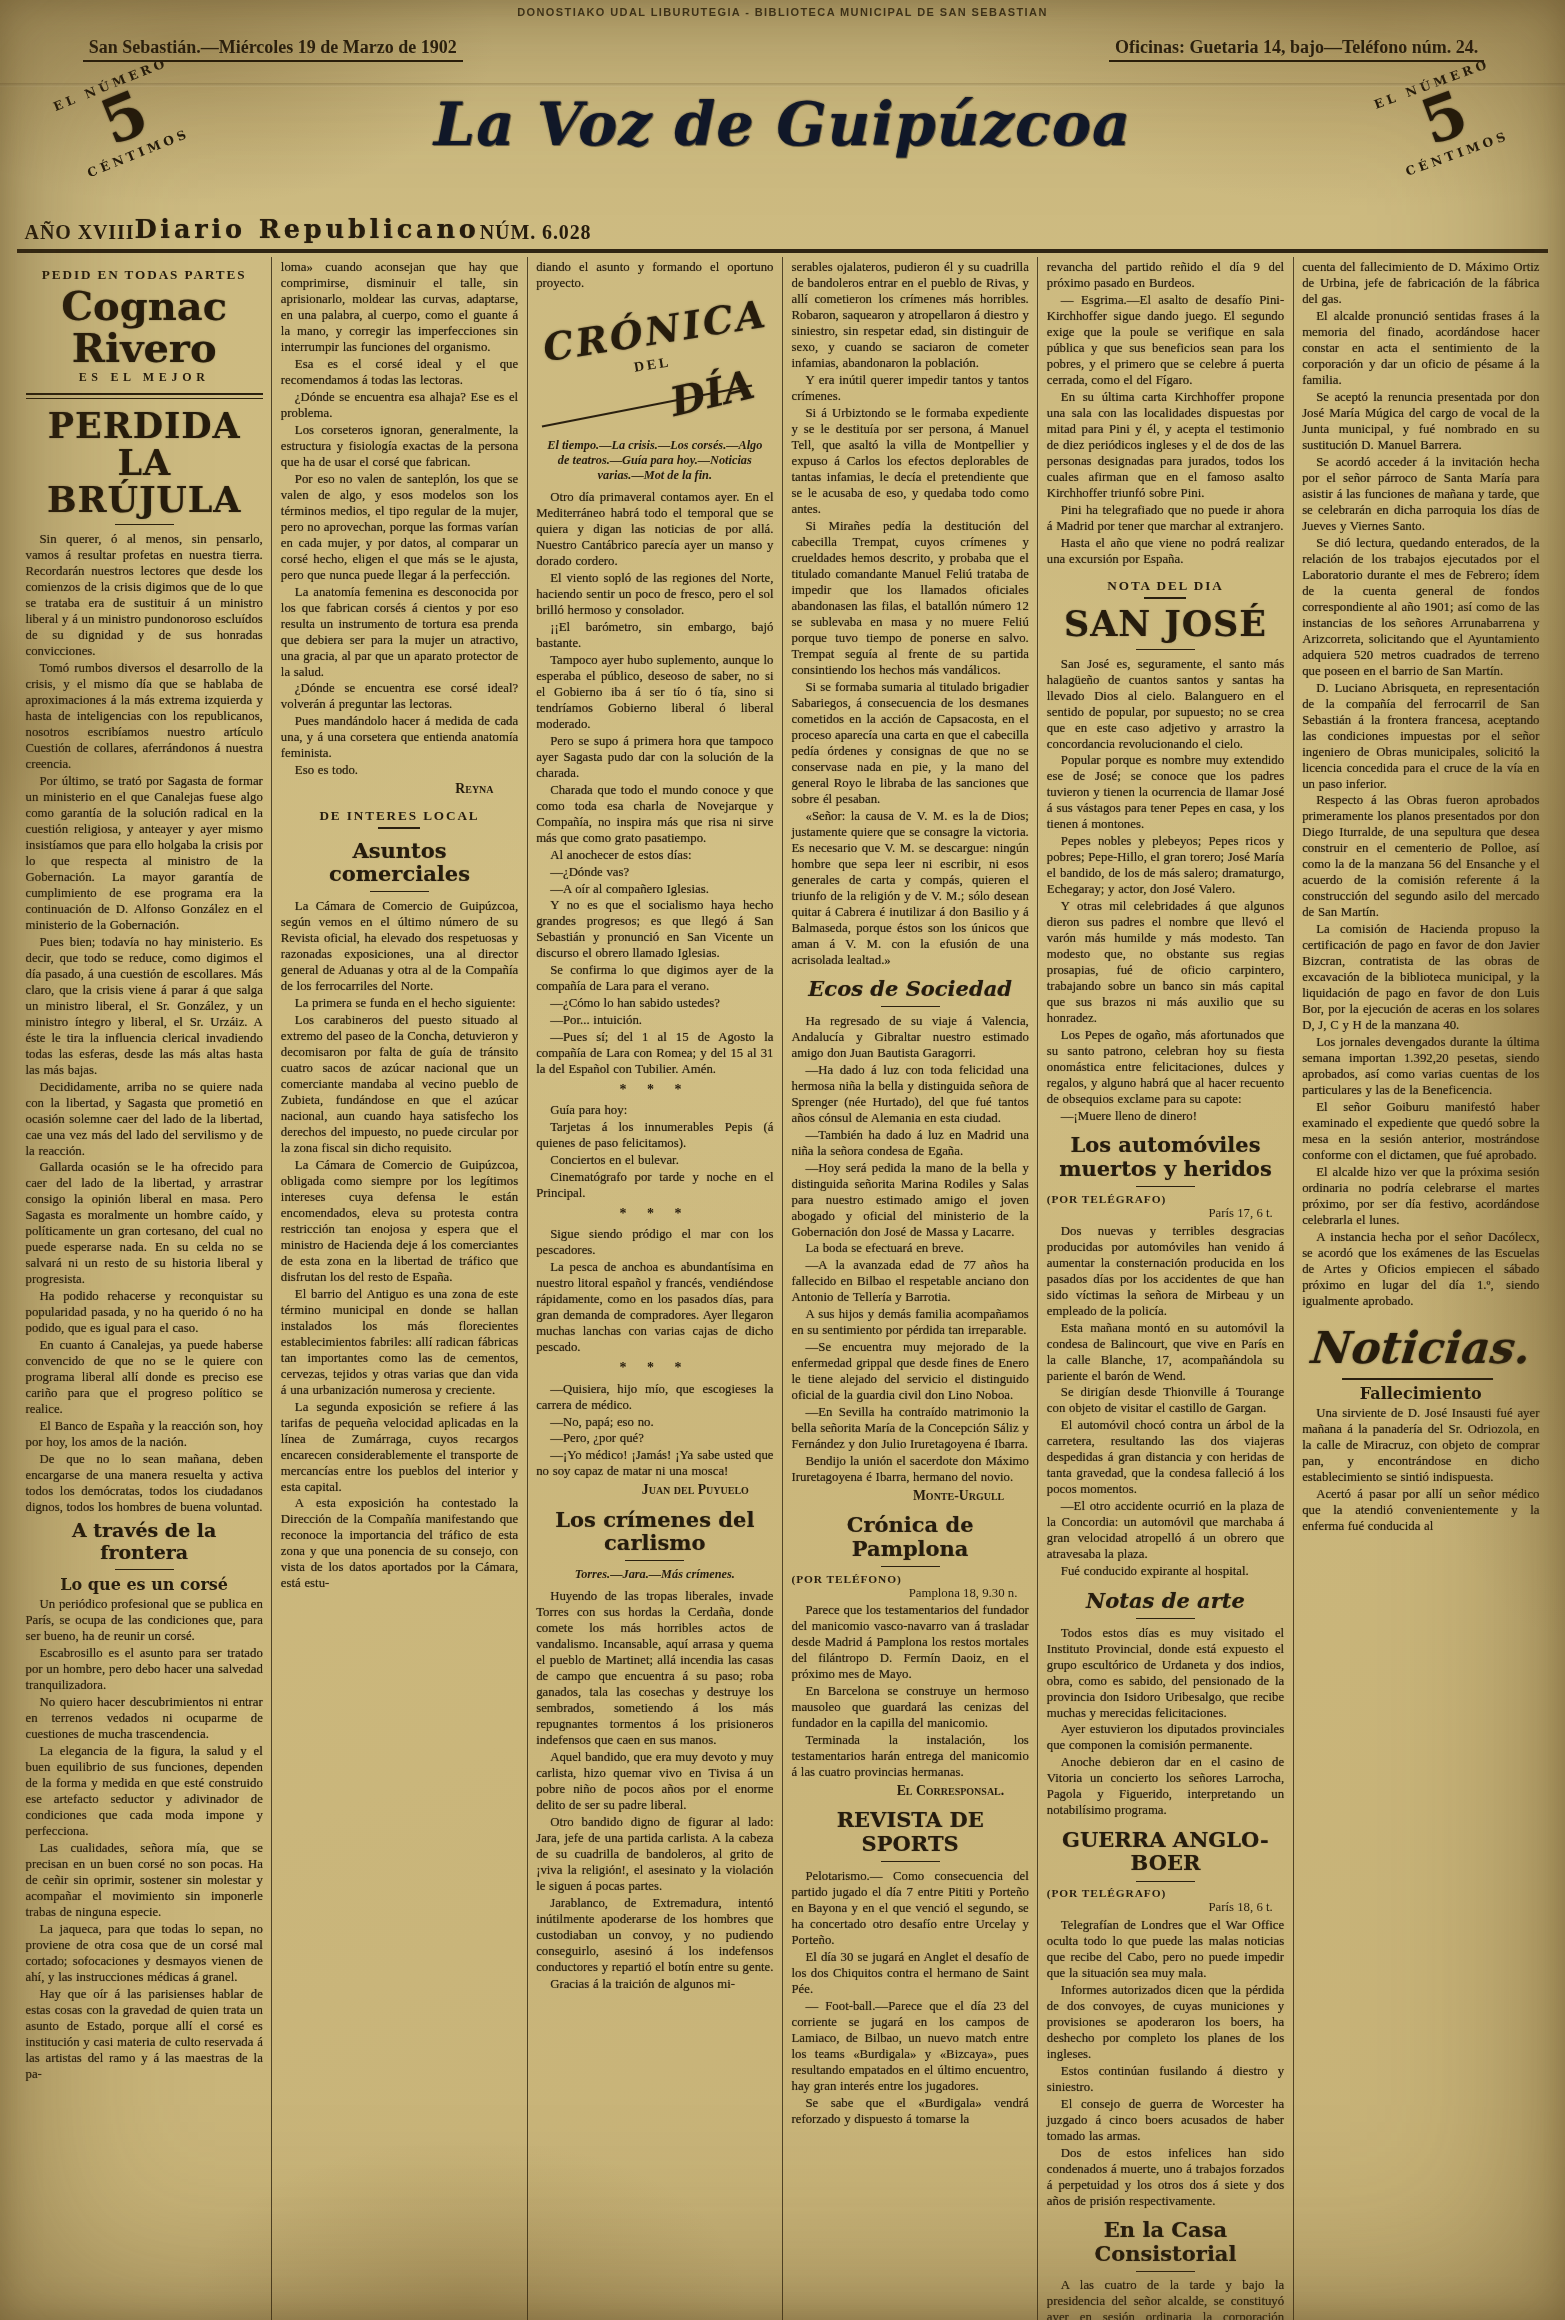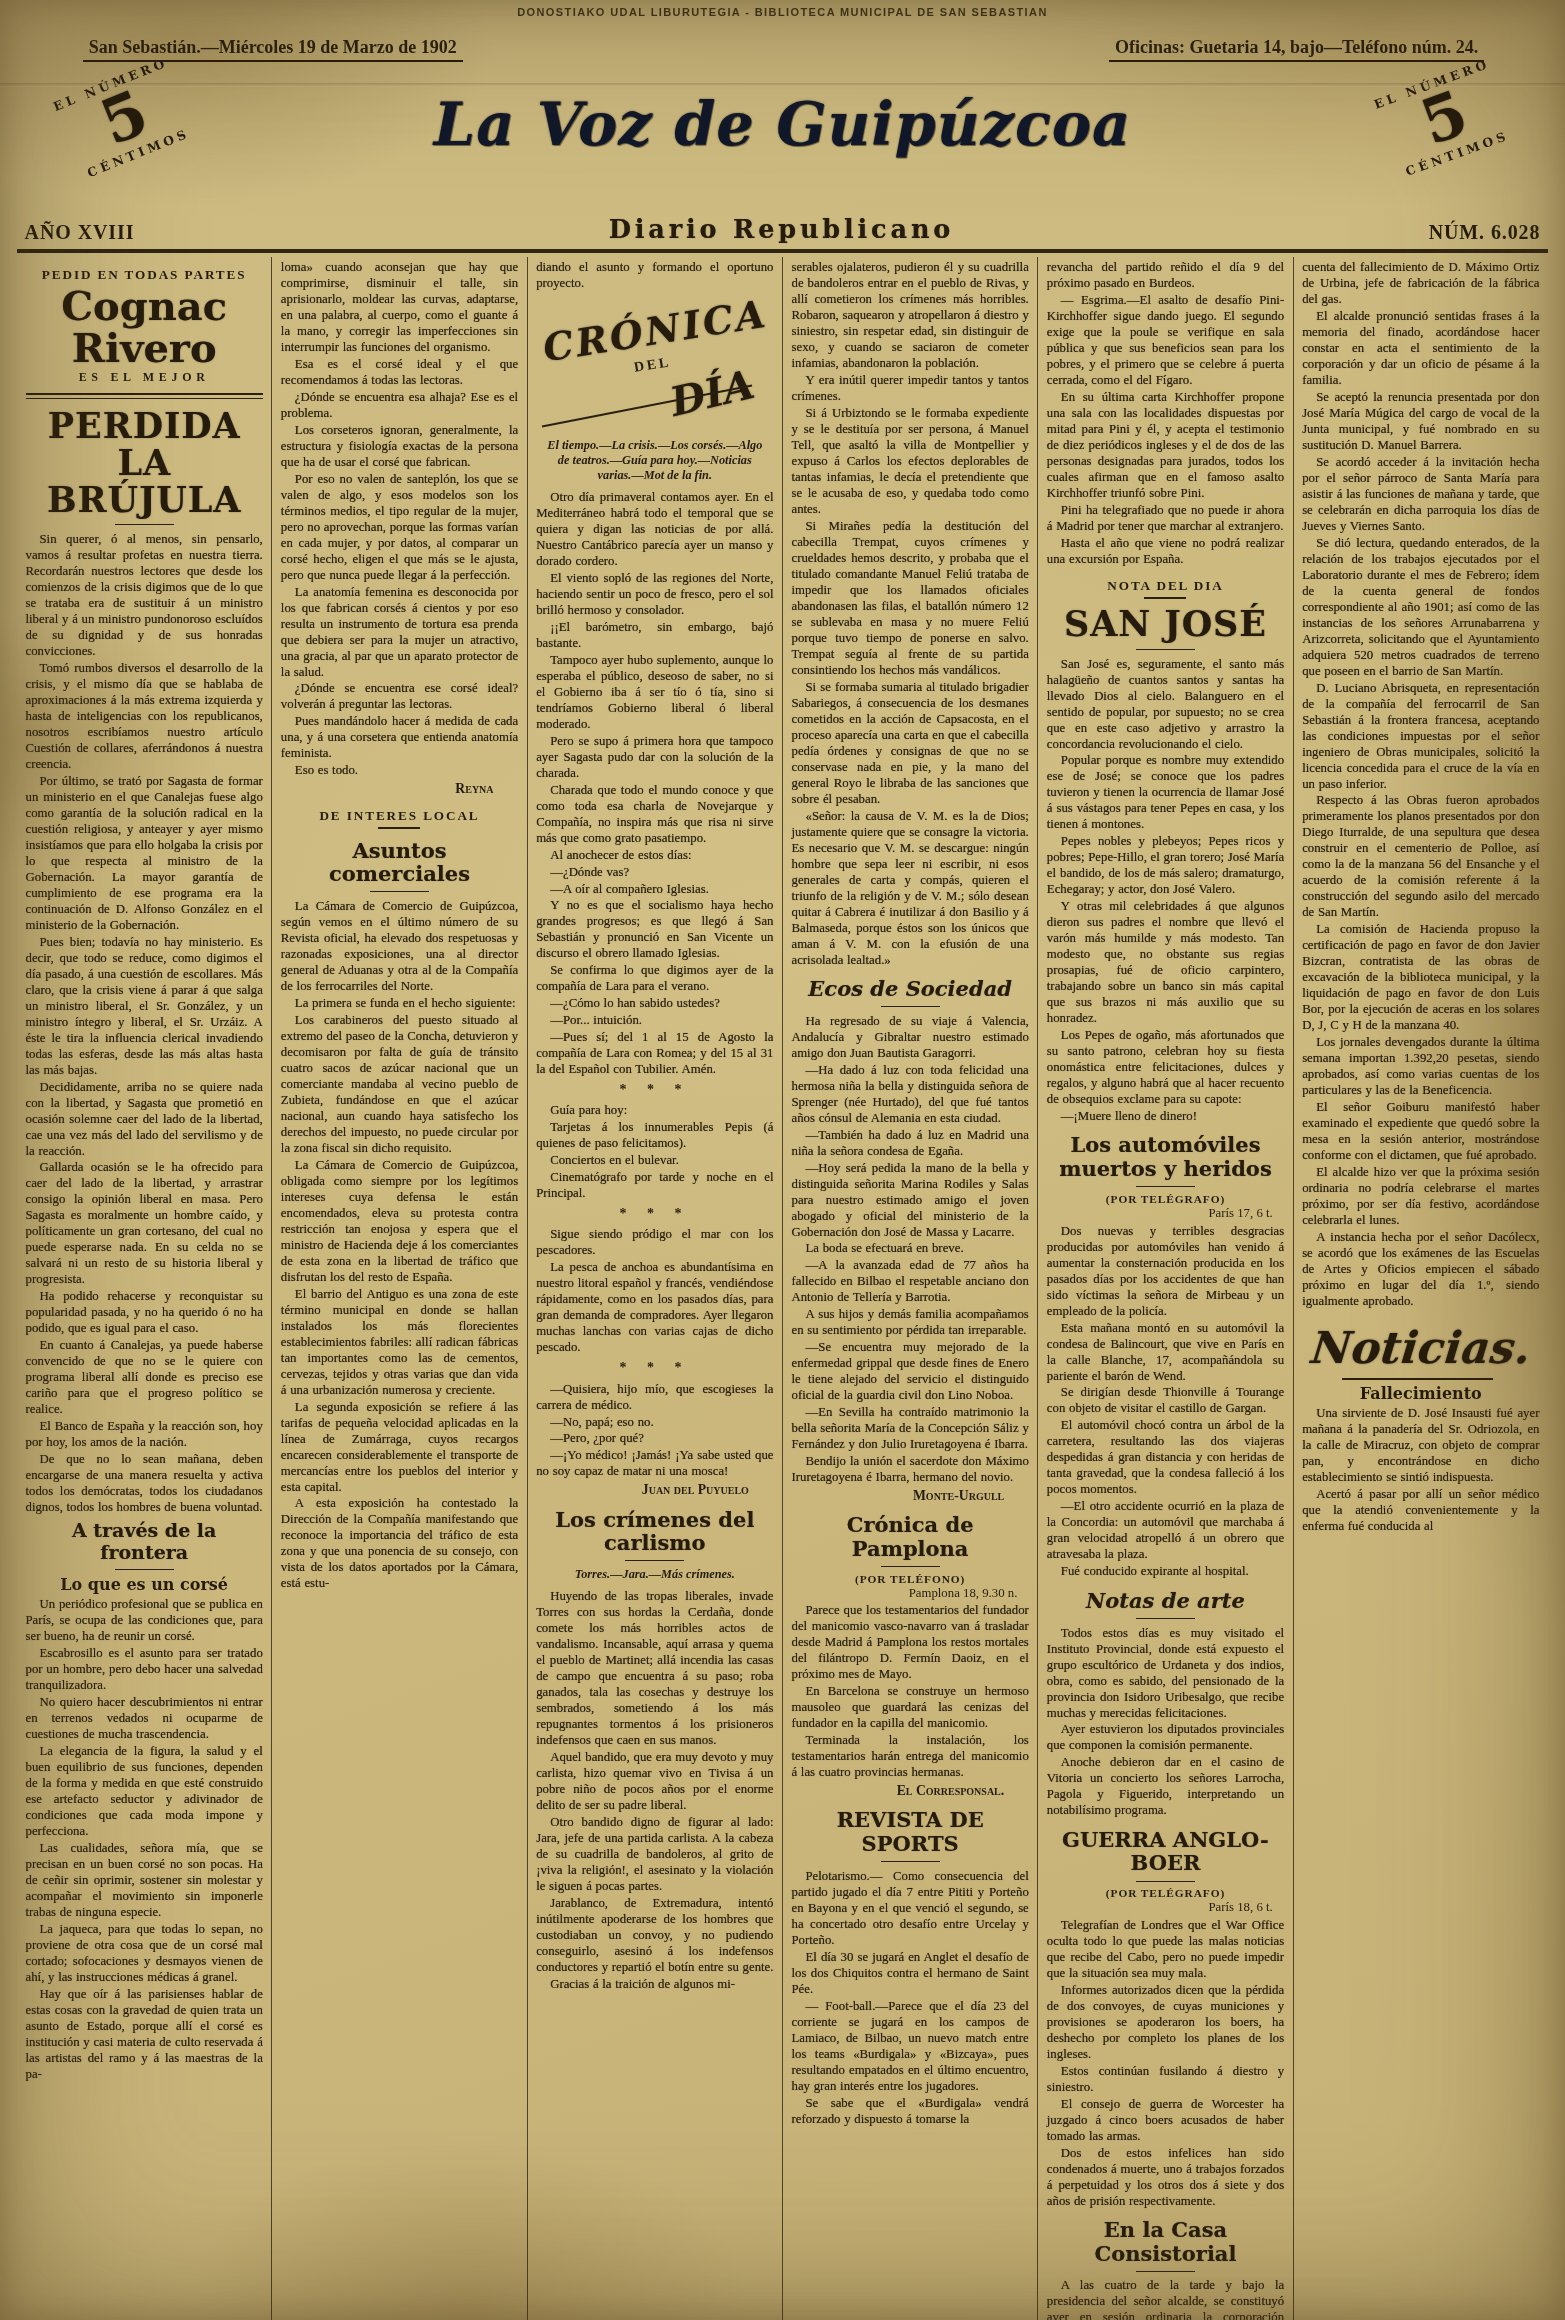--- a/index.html
+++ b/index.html
@@ -31,21 +31,21 @@
   .mast-title{text-align:center;font-family:"DejaVu Serif",serif;font-weight:bold;font-style:italic;
     font-size:59px;line-height:121px;letter-spacing:0.9px;color:#0f172a;
     text-shadow:0 0 1.9px rgba(25,18,6,.65),0.9px 0.9px 0 rgba(25,18,6,.4)}
   .badge{position:absolute;top:9.5px;width:151px;text-align:center;transform:rotate(-22deg);color:#22190b}
   .badge.l{left:32px}.badge.r{right:28px;transform:rotate(-20deg)}
   .badge .bt,.badge .bb{display:block;font-size:12.3px;font-weight:bold;letter-spacing:3.8px;
     font-family:"DejaVu Serif",serif}
   .badge .b5{display:block;font-family:"DejaVu Serif",serif;font-weight:bold;font-size:62px;line-height:.95;
     text-shadow:0 0 1.9px rgba(25,18,6,.6)}
   .mrow{position:absolute;left:7.6px;right:7.6px;bottom:5.7px;display:flex;
-    justify-content:space-between;align-items:flex-end}
+    justify-content:flex-start;align-items:flex-end}
   .mrow .yr,.mrow .num{font-size:20px;font-weight:bold;letter-spacing:0.9px}
   .mrow .sub{font-family:"DejaVu Serif",serif;font-size:25.6px;font-weight:bold;letter-spacing:3.8px;
     text-shadow:0 0 0.9px rgba(25,18,6,.6)}
 
   .cols{display:flex;margin:3.8px 17px 0;height:2071px;overflow:hidden}
   .col{flex:1 1 0;min-width:0;padding:1.9px 8.5px 0;border-right:0.9px solid rgba(48,36,16,.8);overflow:hidden}
   .col:last-child{border-right:none}
 
   .p{font-size:12.8px;line-height:16px;text-align:justify;text-indent:14px;margin:0 0 0.9px;
     color:#2b2110;text-shadow:0 0 0.7px rgba(45,34,16,.65);word-spacing:0.5px}
@@ -61,21 +61,21 @@
     margin:9.5px 0 0;line-height:1.12;text-shadow:0 0 0.9px rgba(25,18,6,.5)}
   .hl3{font-family:"DejaVu Serif",serif;font-weight:bold;font-size:19px;text-align:center;
     margin:4px 0 0;text-shadow:0 0 0.9px rgba(25,18,6,.5)}
   .hl1::after,.hl2::after,.hl3::after{content:"";display:block;width:59px;
     border-top:1.9px solid #2a2010;margin:5.7px auto 5.7px}
   .it{font-style:italic}
   .kk{text-align:center;font-weight:bold;font-size:13.2px;letter-spacing:1.9px;margin:11.4px 0 0}
   .kk::after{content:"";display:block;width:42px;border-top:2.8px solid #2a2010;margin:2.8px auto 2.8px}
   .ch{font-weight:bold;font-style:italic;text-align:center;font-size:12.3px;margin:2.8px 5.7px 5.7px;line-height:1.25}
   .sig{font-variant:small-caps;font-weight:bold;text-align:right;padding-right:24.6px;font-size:13.7px;margin:2.8px 0 4.7px}
-  .tel{text-align:center;font-size:11.4px;letter-spacing:0.9px;margin:2.8px 0 0.9px;font-variant:small-caps;font-weight:bold}
+  .tel{font-size:11.4px;letter-spacing:0.9px;margin:2.8px 0 0.9px;font-variant:small-caps;font-weight:bold}
   .dl{text-align:right;font-size:12.8px;padding-right:11.4px;margin:0 0 1.9px}
   .st{text-align:center;letter-spacing:8.5px;font-size:14px;font-weight:bold;margin:4.7px 0}
   .bigt{font-family:"DejaVu Serif",serif;font-weight:bold;font-style:italic;font-size:44px;
     text-align:center;margin:13.2px 0 0;transform:skewX(-6deg);text-shadow:0 0 1.9px rgba(25,18,6,.55)}
   .bigt::after{content:"";display:block;width:151px;border-top:2.8px solid #2a2010;margin:4.7px auto 3.8px;transform:skewX(6deg)}
   .sb{font-family:"DejaVu Serif",serif;font-weight:bold;text-align:center;font-size:16px;margin:4.7px 0 1.9px}
   .logo{position:relative;height:140px;margin:3.8px 0 1.9px}
   .lg0{position:absolute;left:5.7px;top:13.2px;font-family:"DejaVu Serif",serif;font-size:38px;
     font-weight:bold;font-style:italic;transform:rotate(-9deg);letter-spacing:2.8px;text-shadow:0 0 1.9px rgba(25,18,6,.5)}
   .lg1{position:absolute;left:98px;top:62px;font-size:14px;font-weight:bold;letter-spacing:2.8px;transform:rotate(-9deg)}

